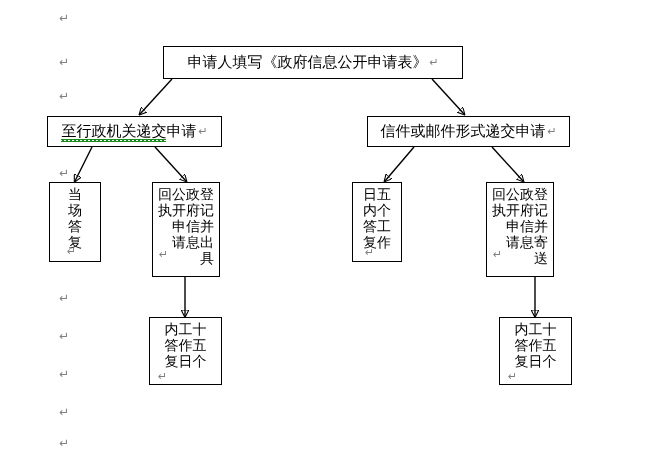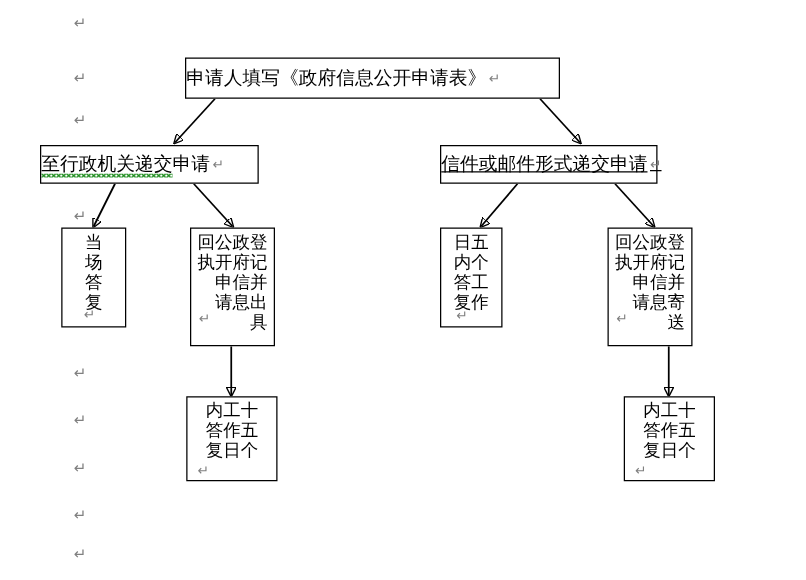--- a/index.html
+++ b/index.html
@@ -24,23 +24,25 @@
     box-sizing: border-box;
     border: 1px solid #000000;
     background: #ffffff;
     color: #000000;
   }
 
   
   .hbox {
     display: flex;
     align-items: center;
+    justify-content: center;
     font-size: 15px;
     line-height: 1;
     white-space: nowrap;
+    margin-left: 15px;
   }
   .hbox .txt { letter-spacing: 0px; }
 
   
   .squiggle {
     position: relative;
     display: inline-block;
   }
   .squiggle::after {
     content: "";
@@ -151,21 +153,21 @@
     <span class="txt">申请人填写《政府信息公开申请表》</span>
       <span class="retmark">↵</span>
   </div>
 
   <div class="box hbox" style="left:32px; top:116px; width:175px; height:31px;">
     <span class="txt squiggle">至行政机关递交</span>
       <span class="txt">申请</span>
       <span class="retmark">↵</span>
   </div>
 
-  <div class="box hbox" style="left:352px; top:116px; width:174px; height:31px;text-decoration:underline;">
+  <div class="box hbox" style="left:352px; top:116px; width:203px; height:31px;">
     <span class="txt">信件或邮件形式递交申请</span>
       <span class="retmark">↵</span>
   </div>
 
   <div class="box vbox" style="left:49px; top:182px; width:52px; height:80px;">
     <div class="vcol">
       <span>
           <span>当</span>
           <span>场</span>
           <span>答</span>

